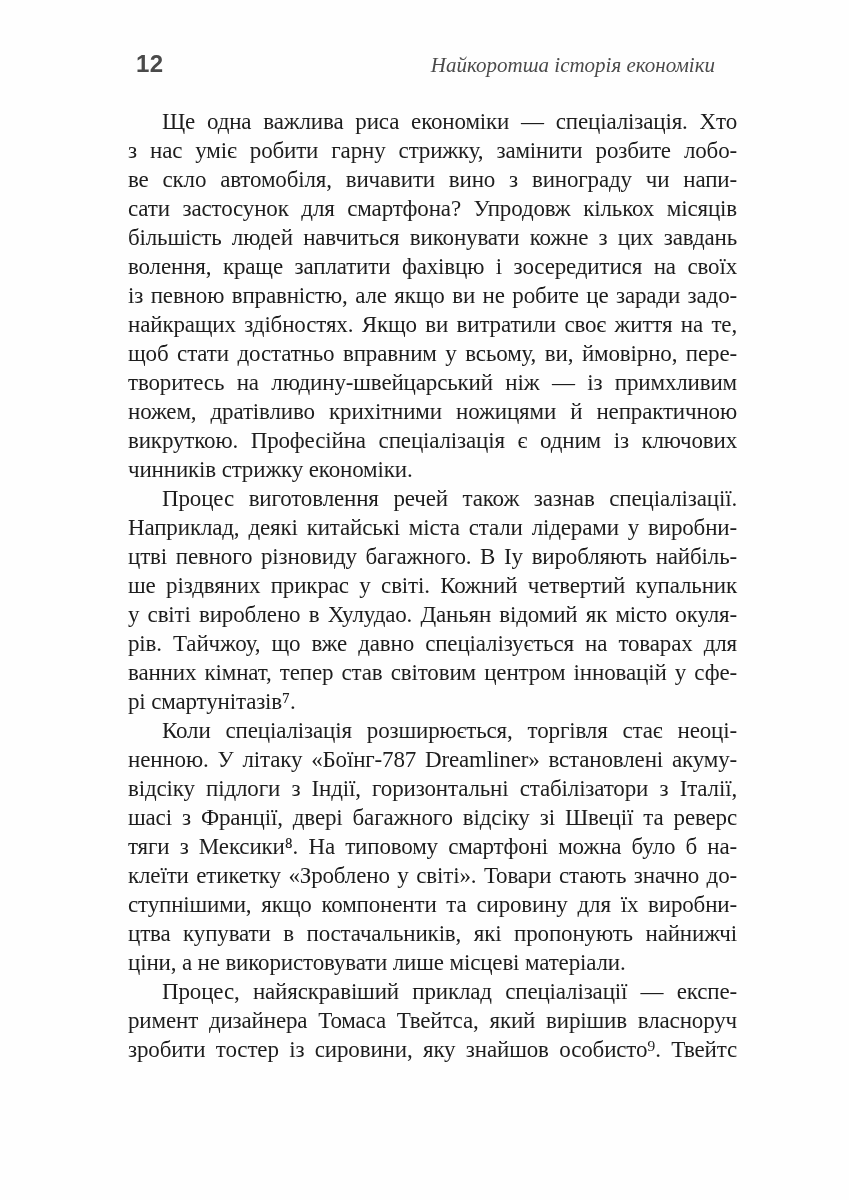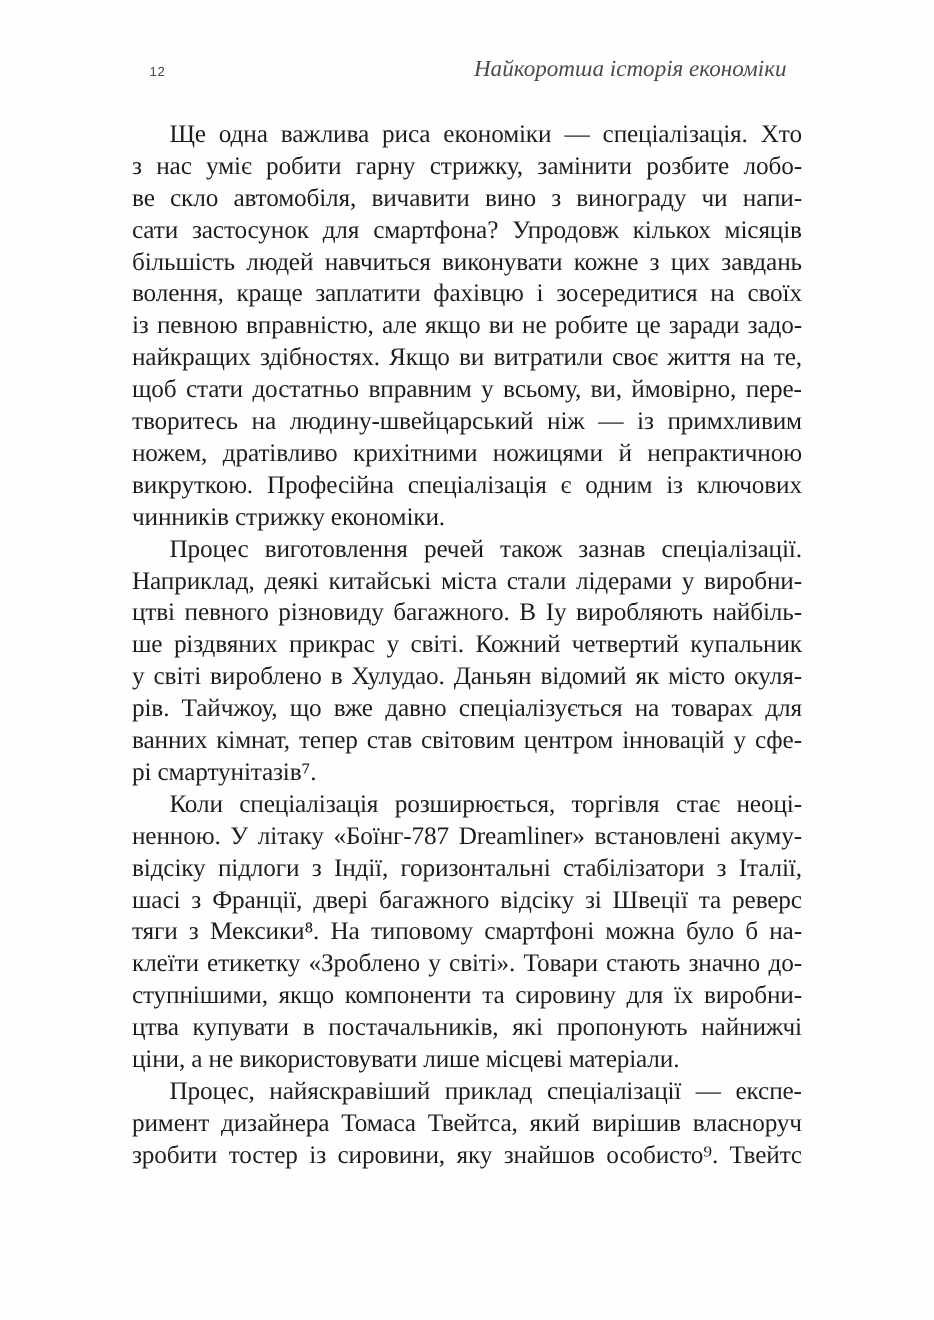--- a/index.html
+++ b/index.html
@@ -19,23 +19,24 @@
     position: absolute;
     top: 50px;
     left: 136px;
     right: 134px;
     display: flex;
     justify-content: space-between;
     align-items: baseline;
   }
   .folio {
     font-family: "Liberation Sans", sans-serif;
-    font-size: 12px;
+    font-size: 24px;
     color: #4a4a4a;
     letter-spacing: 0.5px;
+    font-weight: bold;
   }
   .running-head {
     font-style: italic;
     font-size: 21px;
     color: #4a4a4a;
   }
   .body-text {
     position: absolute;
     left: 120px;
     top: 107px;
@@ -62,21 +63,21 @@
   }
 </style>
 </head>
 <body>
 
 <div class="page" style="background: rgb(254, 254, 254);">
   <div class="header-row">
     <span class="folio" style="color: rgb(74, 74, 74);">12</span>
     <span class="running-head" style="color: rgb(74, 74, 74);">Найкоротша історія економіки</span>
   </div>
-  <div class="body-text" style="color: rgb(29, 29, 29);">
+  <div class="body-text" style="color: rgb(29, 29, 29); margin-left: 8px;">
       <div class="paragraph">
         <div class="line indent">Ще одна важлива риса економіки — спеціалізація. Хто</div>
         <div class="line">з нас уміє робити гарну стрижку, замінити розбите лобо-</div>
         <div class="line">ве скло автомобіля, вичавити вино з винограду чи напи-</div>
         <div class="line">сати застосунок для смартфона? Упродовж кількох місяців</div>
         <div class="line">більшість людей навчиться виконувати кожне з цих завдань</div>
         <div class="line">волення, краще заплатити фахівцю і зосередитися на своїх</div>
         <div class="line">із певною вправністю, але якщо ви не робите це заради задо-</div>
         <div class="line">найкращих здібностях. Якщо ви витратили своє життя на те,</div>
         <div class="line">щоб стати достатньо вправним у всьому, ви, ймовірно, пере-</div>

